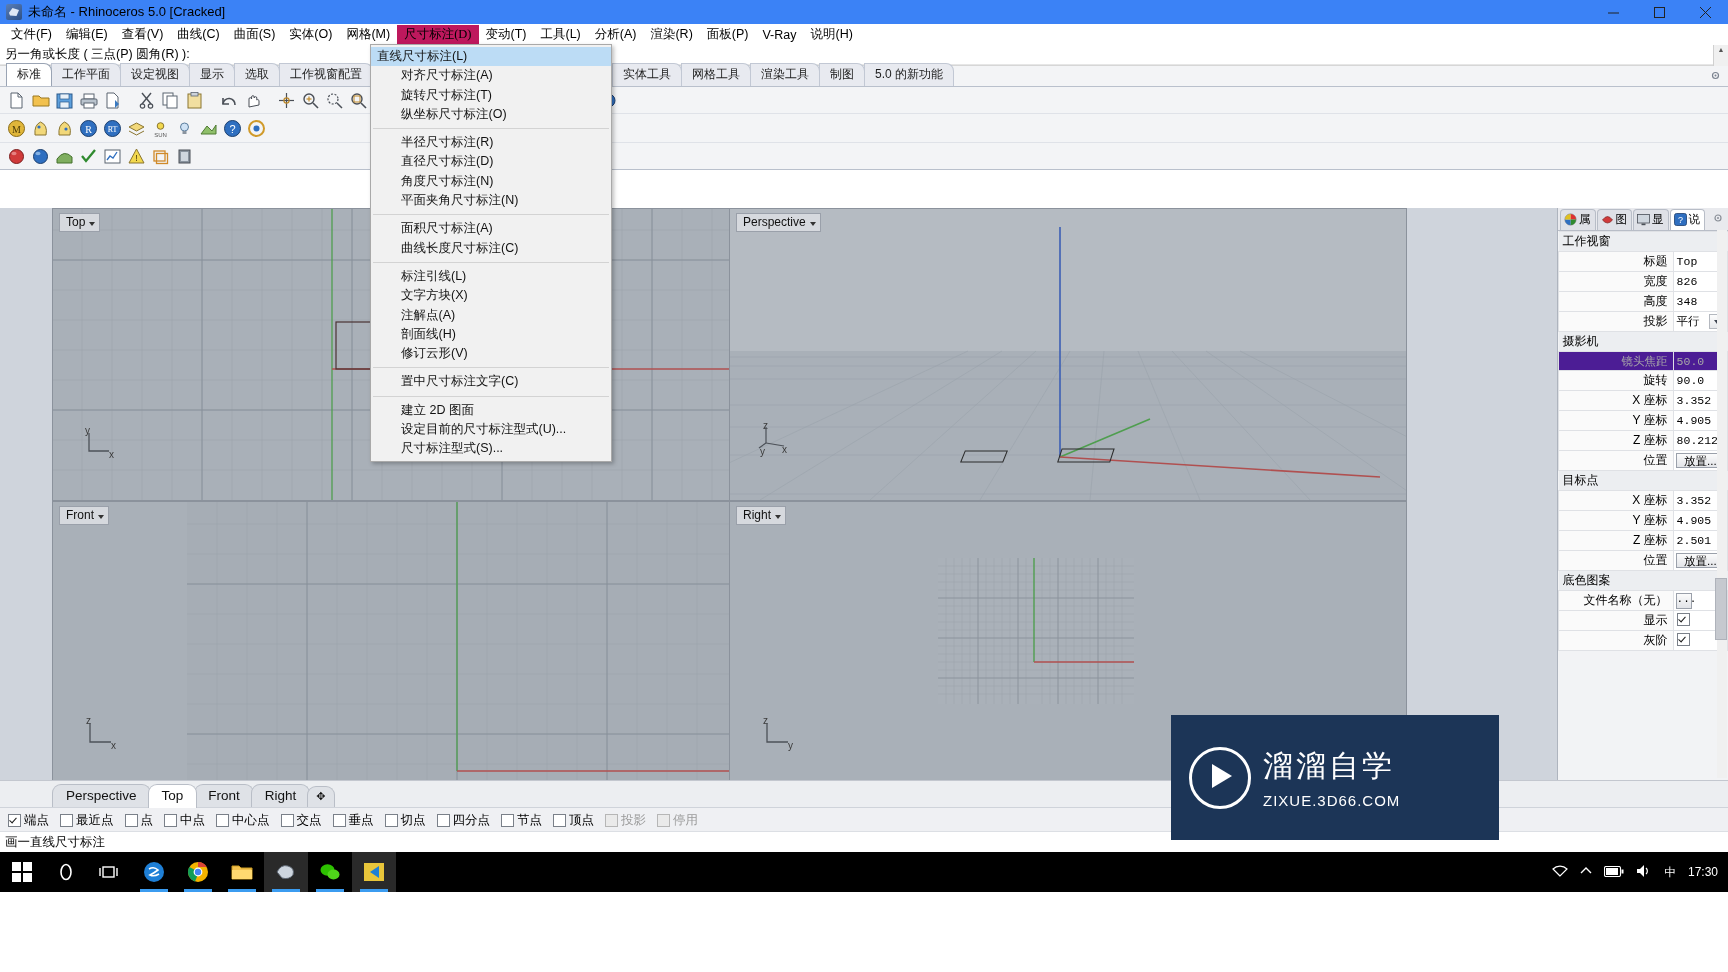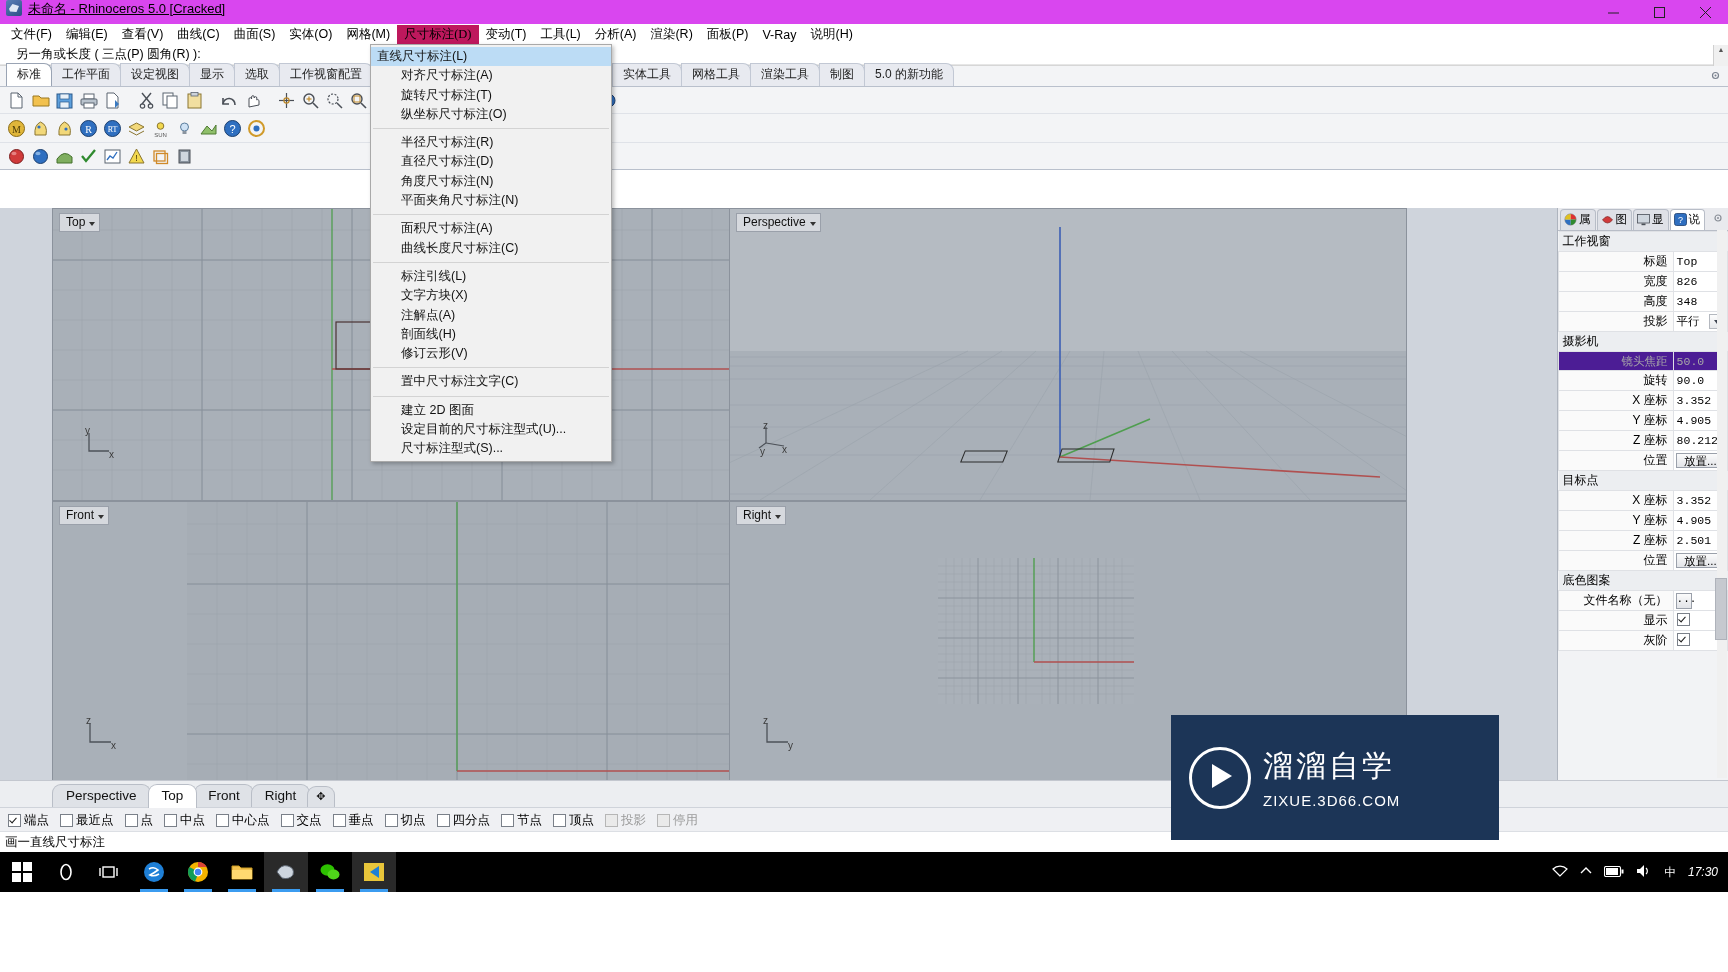--- a/index.html
+++ b/index.html
@@ -5,40 +5,40 @@
   html,body{margin:0;padding:0;}
   body{
     width:1728px;height:972px;overflow:hidden;
     font-family:"Liberation Sans","DejaVu Sans",sans-serif;
     font-size:12px;color:#000;background:#ffffff;
     -webkit-font-smoothing:antialiased;
   }
   #app{position:relative;width:1728px;height:972px;}
 
   
-  .titlebar{height:24px;background:#d946ef;display:flex;align-items:flex-start;
-    border-bottom:1px solid #ffffff;position:relative;text-decoration:underline;}
+  .titlebar{height:24px;background:#3b82f6;display:flex;align-items:center;
+    border-bottom:1px solid #ffffff;position:relative;}
   .titlebar .appicon{width:16px;height:16px;margin:0 6px 0 6px;position:relative;
      background:linear-gradient(145deg,#5a7fb8,#2c4f86);border-radius:2px;}
   .titlebar .appicon:after{content:"";position:absolute;left:3px;top:4px;width:10px;height:8px;
      background:#dfe8f5;clip-path:polygon(0 60%,35% 0,100% 25%,75% 100%,10% 95%);}
   .titlebar .ttl{font-size:13px;color:#000;}
   .winbtns{position:absolute;right:0;top:0;height:24px;display:flex;}
   .winbtn{width:46px;height:24px;display:flex;align-items:center;justify-content:center;
      font-size:14px;color:#333;cursor:default;}
 
   
   .menubar{height:20px;background:#ffffff;display:flex;align-items:center;padding-left:4px;
     font-size:12.5px;}
   .menuitem{padding:2px 7px 3px 7px;white-space:nowrap;cursor:default;}
   .menuitem.active{background:#be185d;font-family:Liberation Serif, serif;}
 
   
   .cmdarea{background:#ffffff;border-bottom:1px solid #d6d6d6;position:relative;}
-  .cmdline{height:19px;display:flex;align-items:center;padding-left:16px;font-size:12.5px;
+  .cmdline{height:19px;display:flex;align-items:center;padding-left:5px;font-size:12.5px;
      border-bottom:1px solid #e6e6e6;text-align:right;}
   .cmdprompt{height:19px;display:flex;align-items:center;padding-left:5px;font-size:12.5px;}
   .cmdscroll{position:absolute;right:0;top:0;width:14px;height:38px;background:#f0f0f0;
      border-left:1px solid #d0d0d0;display:flex;flex-direction:column;justify-content:space-between;}
   .cmdscroll span{display:block;width:14px;height:10px;line-height:9px;text-align:center;font-size:7px;color:#555;}
 
   
   .tbtabs{height:20px;background:#f3f4f6;display:flex;align-items:flex-end;
      border-bottom:1px solid #b9c0cc;padding-left:6px;font-size:12px;position:relative;}
   .tbtab{padding:2px 10px 3px 10px;background:#e8eaf0;border:1px solid #c2c8d4;border-bottom:none;
@@ -116,21 +116,21 @@
      border-top:1px solid #dcdfe4;display:flex;align-items:center;padding-left:5px;font-size:12.5px;}
 
   
   .taskbar{position:absolute;left:0;top:852px;width:1728px;height:40px;background:#000000;
      display:flex;align-items:center;}
   .tbicon{width:44px;height:40px;display:flex;align-items:center;justify-content:center;position:relative;}
   .tbicon.run:after{content:"";position:absolute;bottom:0;left:8px;width:28px;height:3px;background:#3b9cf0;}
   .tbicon.act{background:#2a2a2a;}
   .tray{position:absolute;right:0;top:0;height:40px;display:flex;align-items:center;gap:12px;
      padding-right:10px;color:#fff;font-size:11.5px;}
-  .clock{display:flex;flex-direction:column;line-height:13px;font-size:12px;text-align:right;color:#fff;font-style:italic;}
+  .clock{display:flex;flex-direction:column;line-height:13px;font-size:12px;text-align:right;color:#fff;}
 
   
   .dropdown{position:absolute;left:370px;top:44px;width:240px;background:#f1f1f1;
      border:1px solid #a9a9a9;box-shadow:2px 2px 4px rgba(0,0,0,.25);z-index:50;padding:2px 0;}
   .mi{height:19.3px;line-height:19.3px;padding-left:30px;font-size:12.5px;color:#111;white-space:nowrap;cursor:default;}
   .mi.hl{background:#bcdcf5;padding-left:6px;}
   .msep{height:1px;background:#d3d3d3;margin:4px 2px;}
 
   
   .wm{position:absolute;left:1171px;top:715px;width:310px;height:125px;background:#1c3557;

